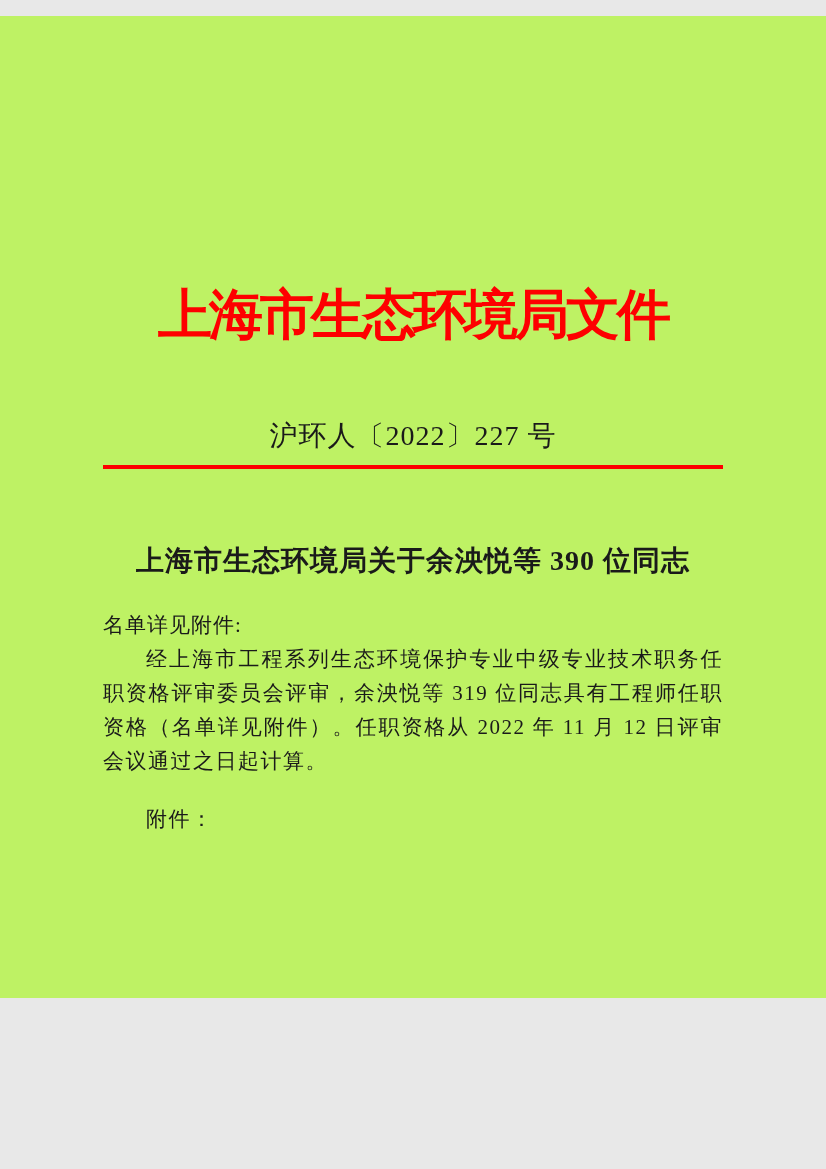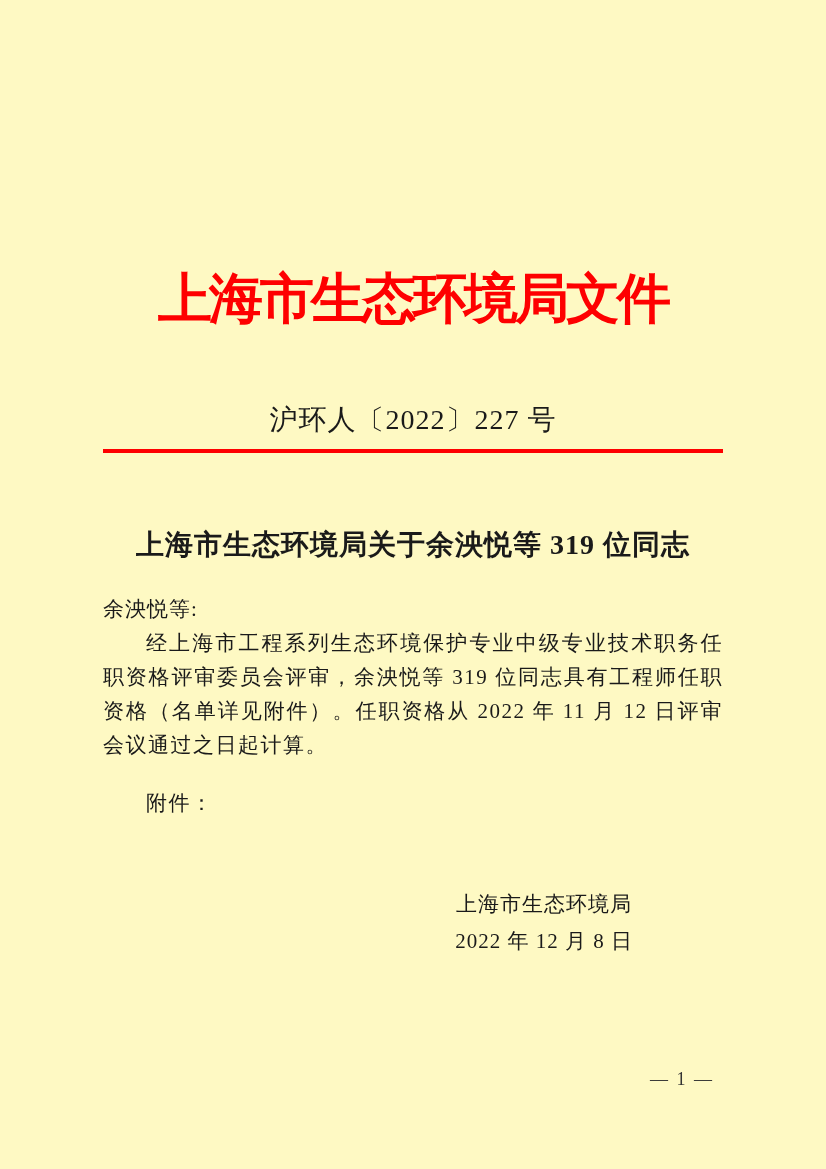--- a/index.html
+++ b/index.html
@@ -3,23 +3,23 @@
 <meta charset="utf-8">
 <style>
   html, body {
     margin: 0;
     padding: 0;
     background: #e8e8e8;
   }
   .page {
     position: relative;
     width: 826px;
-    height: 1169px;
-    margin: 0 auto;
-    background: #fef9c3;
+    height: 982px;
+    margin: 16px auto;
+    background: #bef264;
     overflow: hidden;
     font-family: "Liberation Serif", "DejaVu Serif", serif;
     color: #1a1a1a;
   }
   .content {
     width: 620px;
     margin: 0 auto;
     padding-top: 270px;
   }
   .red-head {
@@ -106,32 +106,28 @@
 <div class="page">
   <div class="content">
 
     <h1 class="red-head">上海市生态环境局文件</h1>
 
     <div class="doc-number">沪环人〔2022〕227 号</div>
 
     <div class="red-line"></div>
 
     <div class="notice-title">
-      <div>上海市生态环境局关于余泱悦等 319 位同志</div>
+      <div>上海市生态环境局关于余泱悦等 390 位同志</div>
     </div>
 
-    <div class="salutation">余泱悦等:</div>
+    <div class="salutation">名单详见附件:</div>
 
     <div class="body-para">经上海市工程系列生态环境保护专业中级专业技术职务任职资格评审委员会评审，余泱悦等 319 位同志具有工程师任职资格（名单详见附件）。任职资格从 2022 年 11 月 12 日评审会议通过之日起计算。</div>
 
     <div class="attachment">
       <span class="attachment-label">附件：</span>
     </div>
 
-    <div class="signature">
-      <div>上海市生态环境局</div>
-      <div>2022 年 12 月 8 日</div>
-    </div>
 
   </div>
 
   <div class="page-number">— 1 —</div>
 </div>
 
 </body></html>

